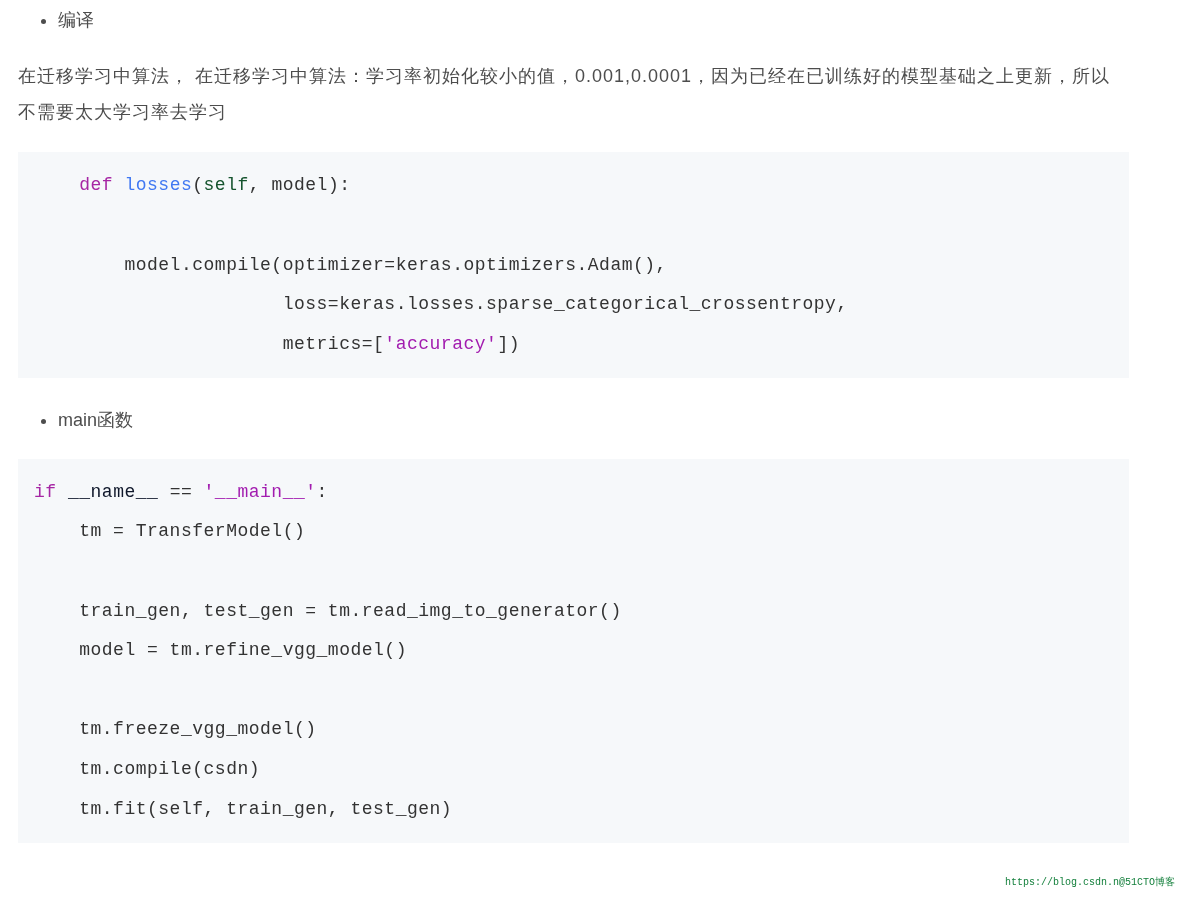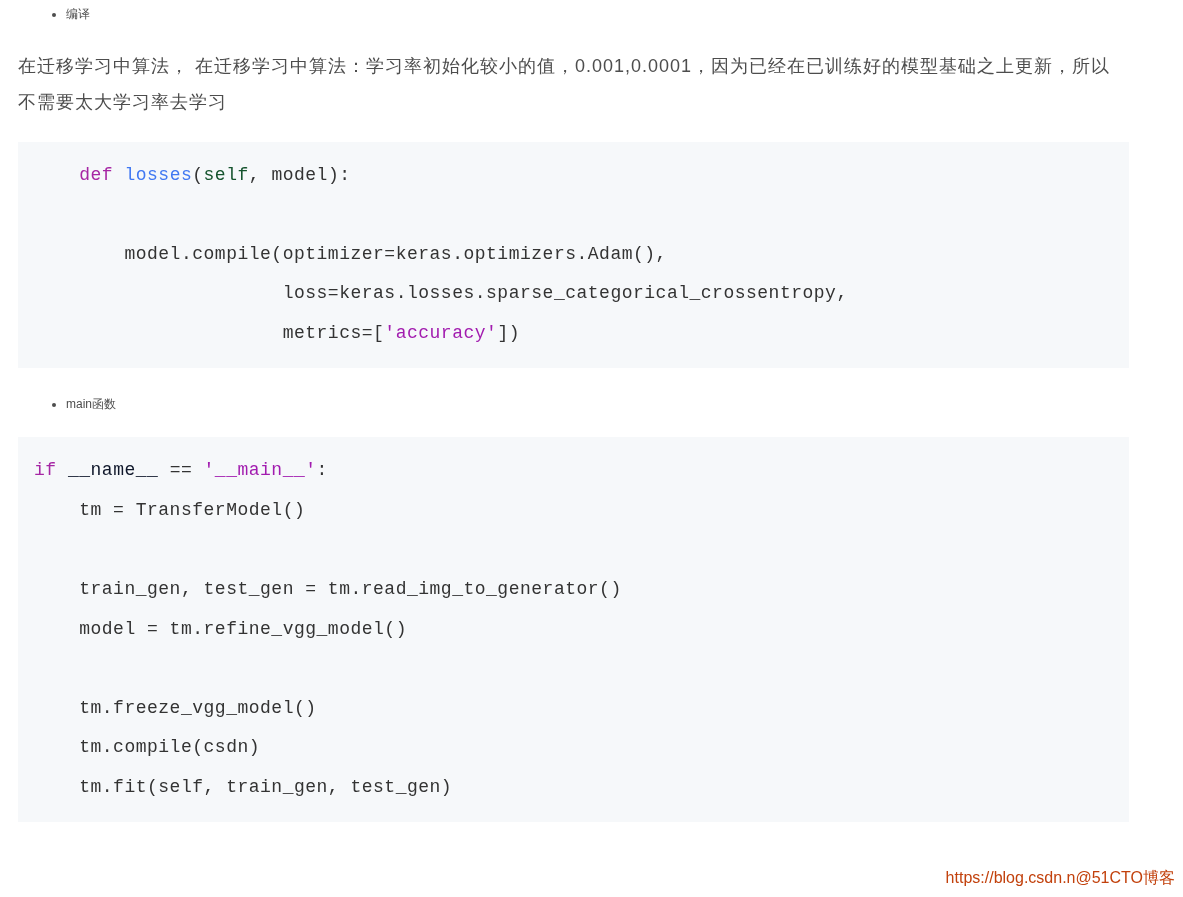--- a/index.html
+++ b/index.html
@@ -11,24 +11,23 @@
     color: #4d4d4d;
     background: #ffffff;
     width: 1147px;
     box-sizing: border-box;
   }
   ul {
     margin: 4px 0 22px 0;
     padding-left: 40px;
   }
   li {
-    font-size: 12px;
+    font-size: 18px;
     color: #4d4d4d;
     line-height: 1.8;
-    margin-left: 8px;
   }
   p {
     margin: 0 0 22px 0;
     font-size: 18px;
     color: #4d4d4d;
     line-height: 2.0;
     letter-spacing: 1px;
   }
   pre {
     background: #f6f8fa;
@@ -44,23 +43,23 @@
   }
   .kw { color: #a626a4; text-align: right; }   
   .fn { color: #4078f2; }   
   .self { color: #14532d; } 
   .nm { color: #0f172a; }   
   .str { color: #a21caf; }  
   .watermark {
     position: fixed;
     right: 8px;
     bottom: 6px;
-    font-size: 16px;
-    color: #c2410c;
-    font-family: Liberation Sans, sans-serif;
+    font-size: 10px;
+    color: #15803d;
+    font-family: Liberation Mono, monospace;
     letter-spacing: 0;
     pointer-events: none;
   }
 </style>
 </head>
 <body>
 
 <ul>
   <li>编译</li>
 </ul>

